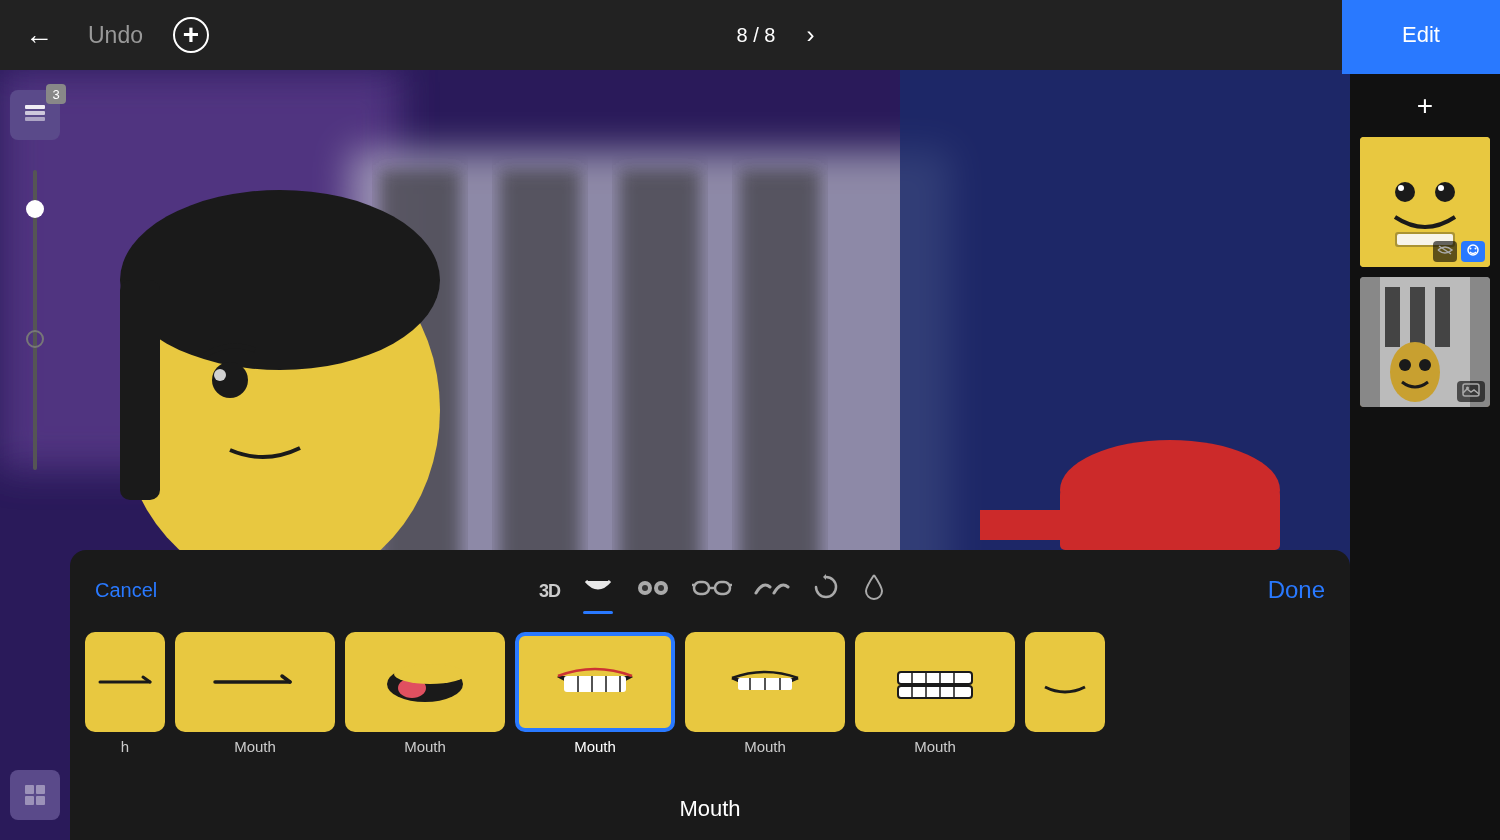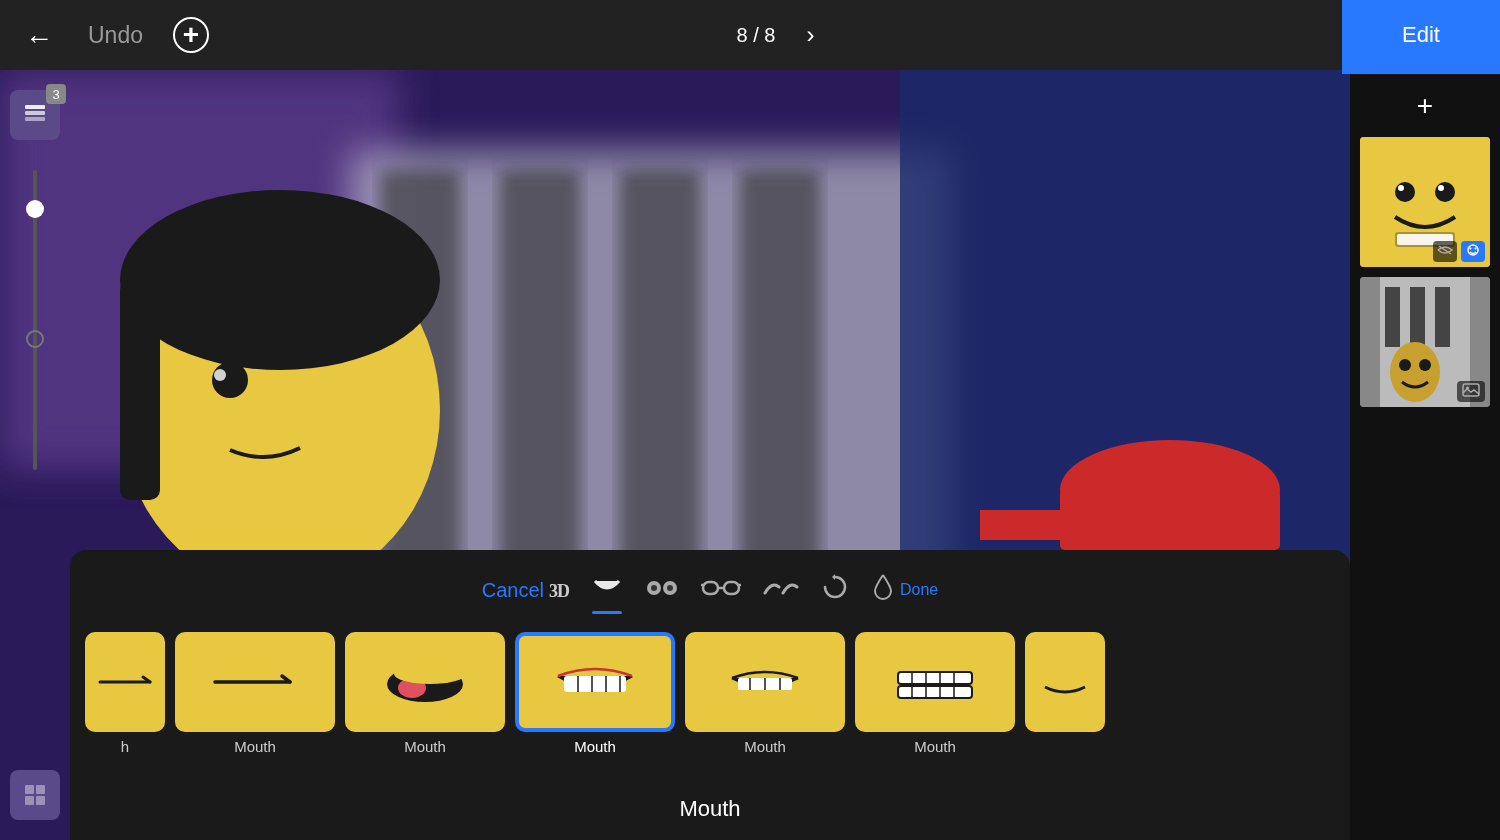--- a/index.html
+++ b/index.html
@@ -285,33 +285,32 @@
       border-radius: 16px 16px 0 0;
       z-index: 200;
       display: flex;
       flex-direction: column;
     }
 
     
     .picker-toolbar {
       display: flex;
       align-items: center;
-      justify-content: center;
+      justify-content: space-between;
       padding: 18px 25px 10px;
     }
     .cancel-btn {
       color: #2979FF;
       font-size: 20px;
       cursor: pointer;
     }
     .picker-icons {
       display: flex;
       align-items: center;
       gap: 12px;
-      font-family: Liberation Serif, serif;
     }
     .picker-icon-btn {
       color: #ccc;
       font-size: 22px;
       cursor: pointer;
       padding: 5px;
       position: relative;
     }
     .picker-icon-btn.active::after {
       content: '';
@@ -319,21 +318,21 @@
       bottom: -6px;
       left: 50%;
       transform: translateX(-50%);
       width: 30px;
       height: 3px;
       background: #2979FF;
       border-radius: 2px;
     }
     .done-btn {
       color: #2979FF;
-      font-size: 16px;
+      font-size: 24px;
       cursor: pointer;
     }
 
     
     .mouth-items {
       display: flex;
       align-items: flex-start;
       gap: 10px;
       padding: 10px 15px;
       overflow-x: auto;

